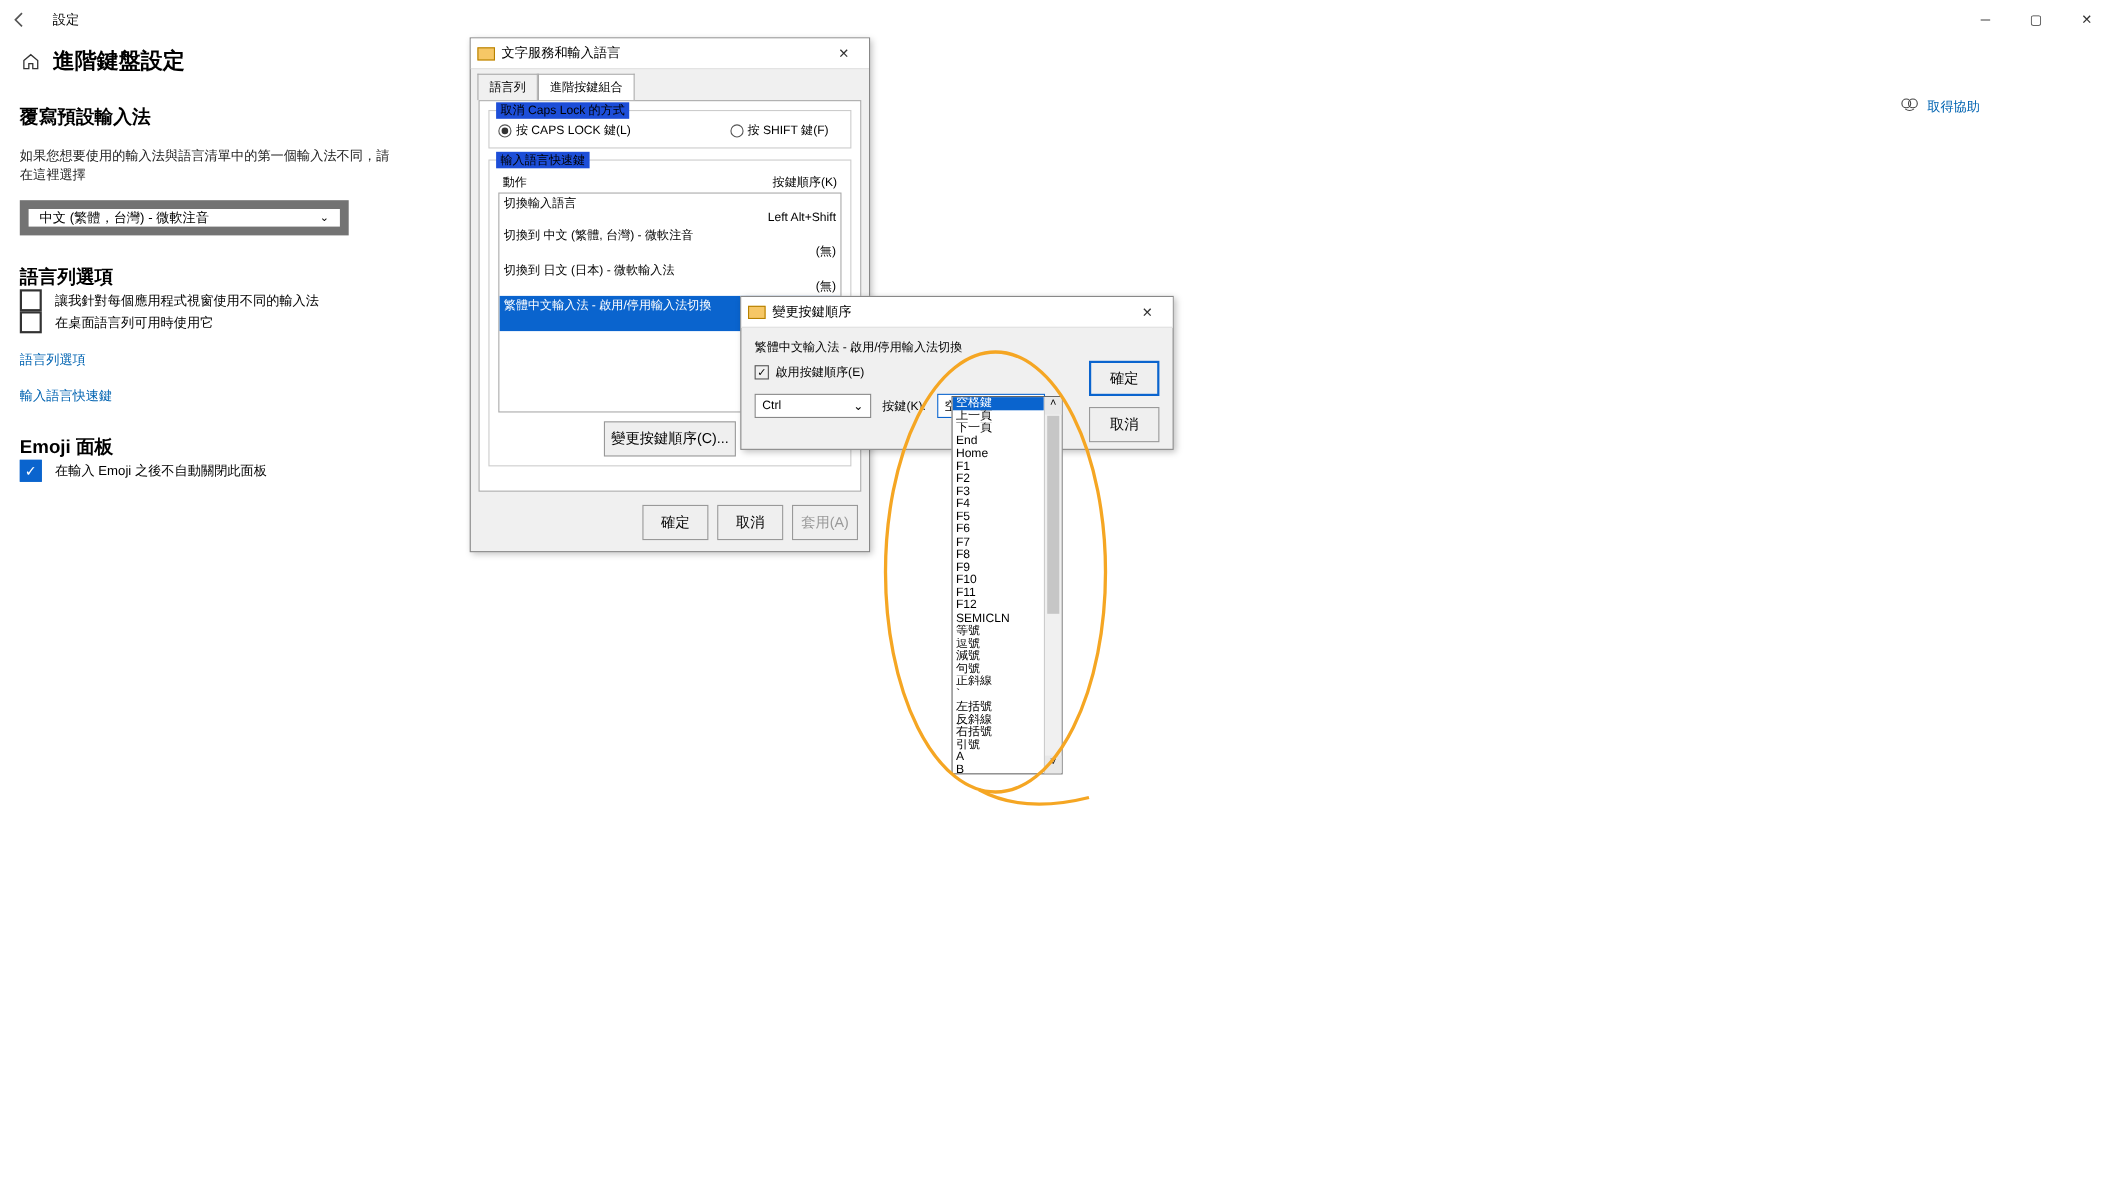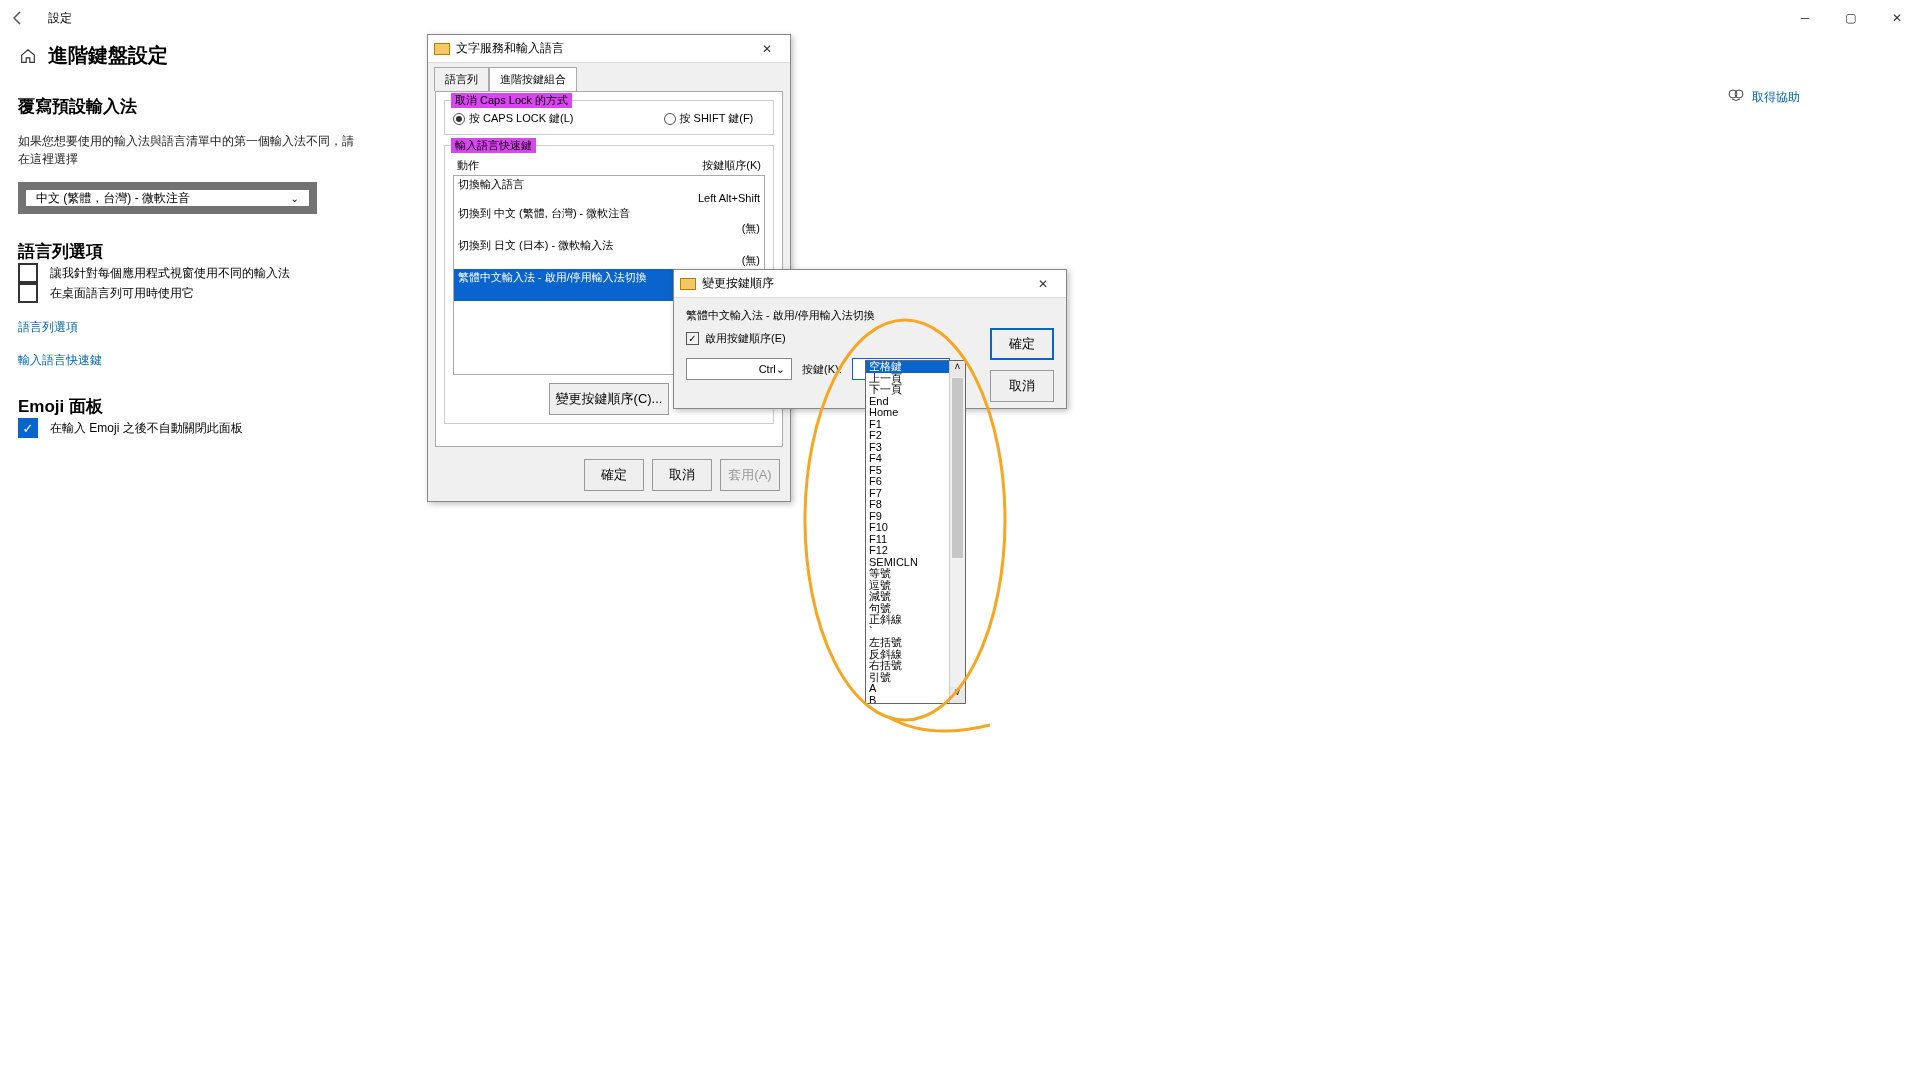--- a/index.html
+++ b/index.html
@@ -35,42 +35,42 @@
     .dlg-title { height: 28px; display: flex; align-items: center; padding: 0 6px; font-size: 12px; background: #fff; border-bottom: 1px solid #ddd; }
     .dlg-title .kbd-icon { width: 16px; height: 12px; margin-right: 6px; display:inline-block; background:#f6c766; border:1px solid #b78100; }
     .dlg-close { margin-left: auto; width: 34px; text-align: center; color: #333; }
     #dlg1 { left: 427px; top: 34px; width: 364px; }
     .tabs { display: flex; padding: 4px 6px 0 6px; font-size: 11px; gap: 0; }
     .tab { padding: 4px 10px; border: 1px solid #aaa; border-bottom: none; background: #f0f0f0; }
     .tab.active { background: #fff; }
     .tab.inactive { background: #f0f0f0; }
     .tabpage { margin: 0 7px 6px 7px; border: 1px solid #aaa; background: #fff; padding: 8px 8px 12px 8px; }
     .grp { border: 1px solid #ccc; position: relative; margin-bottom: 10px; padding: 10px 8px 8px 8px; }
-    .grp-legend { position: absolute; top: -8px; left: 6px; background: #d946ef; padding: 0 4px; font-size: 11px; }
+    .grp-legend { position: absolute; top: -8px; left: 6px; background: #1d4ed8; padding: 0 4px; font-size: 11px; }
     .radios { display: flex; gap: 90px; font-size: 11px; align-items: center; }
     .radio { display: flex; align-items: center; gap: 4px; }
     .rdot { width: 12px; height: 12px; border: 1px solid #555; border-radius: 50%; display:inline-flex; align-items:center; justify-content:center;}
     .rdot.on::after { content:""; width:6px; height:6px; background:#333; border-radius:50%; }
     .kh-head { display:flex; font-size:11px; padding: 2px 4px; }
     .kh-head .c1 { flex:1; }
     .list { border: 1px solid #aaa; background:#fff; height: 200px; font-size: 11px; overflow: hidden; }
     .row { display:flex; padding: 1px 4px; flex-direction: column; }
     .row .c1 { flex: 1; }
     .row .c2 { margin-left: auto; }
     .row.sel { background: #0a64ce; color: #fff; }
     .dlg-btns { display:flex; justify-content:flex-end; gap: 8px; padding: 6px 10px 10px 10px;}
     .btn { min-width: 60px; height: 32px; border: 1px solid #999; background: #efefef; font-size: 13px; display:flex; align-items:center; justify-content:center; }
     .btn.disabled { color:#999; }
     .btn.primary { border: 2px solid #0a64ce;}
     .inner-btn-row { display:flex; justify-content:center; gap: 12px; margin-top: 8px; }
 
     
     #dlg2 { left: 673px; top: 269px; width: 394px; }
     #dlg2 .body { padding: 10px 12px 10px 12px; font-size: 11px; }
-    .combo-small { border:1px solid #888; background:#fff; height: 22px; display:flex; align-items:center; justify-content:flex-end; padding: 0 6px; font-size: 11px;}
+    .combo-small { border:1px solid #888; background:#fff; height: 22px; display:flex; align-items:center; justify-content:space-between; padding: 0 6px; font-size: 11px;}
     .d2-row { display:flex; align-items:center; gap: 10px; margin-top: 12px; }
     .d2-right-btns { position: absolute; right: 12px; top: 58px; display:flex; flex-direction:column; gap: 10px; }
     .d2-right-btns .btn { width: 64px; }
 
     
     .dropdown { position: absolute; left: 865px; top: 360px; width: 101px; height: 344px; background: #fff; border: 1px solid #666; font-size: 11px; display:flex;}
     .dropdown .inner { flex:1; overflow:hidden; }
     .dropdown .opt { padding: 0 3px; height: 11.5px; line-height:11.5px; white-space:nowrap; overflow:hidden;}
     .dropdown .opt.sel { background:#0a64ce; color:#fff; }
     .dropdown .sb { width: 16px; border-left:1px solid #ccc; background:#f0f0f0; position:relative; }

